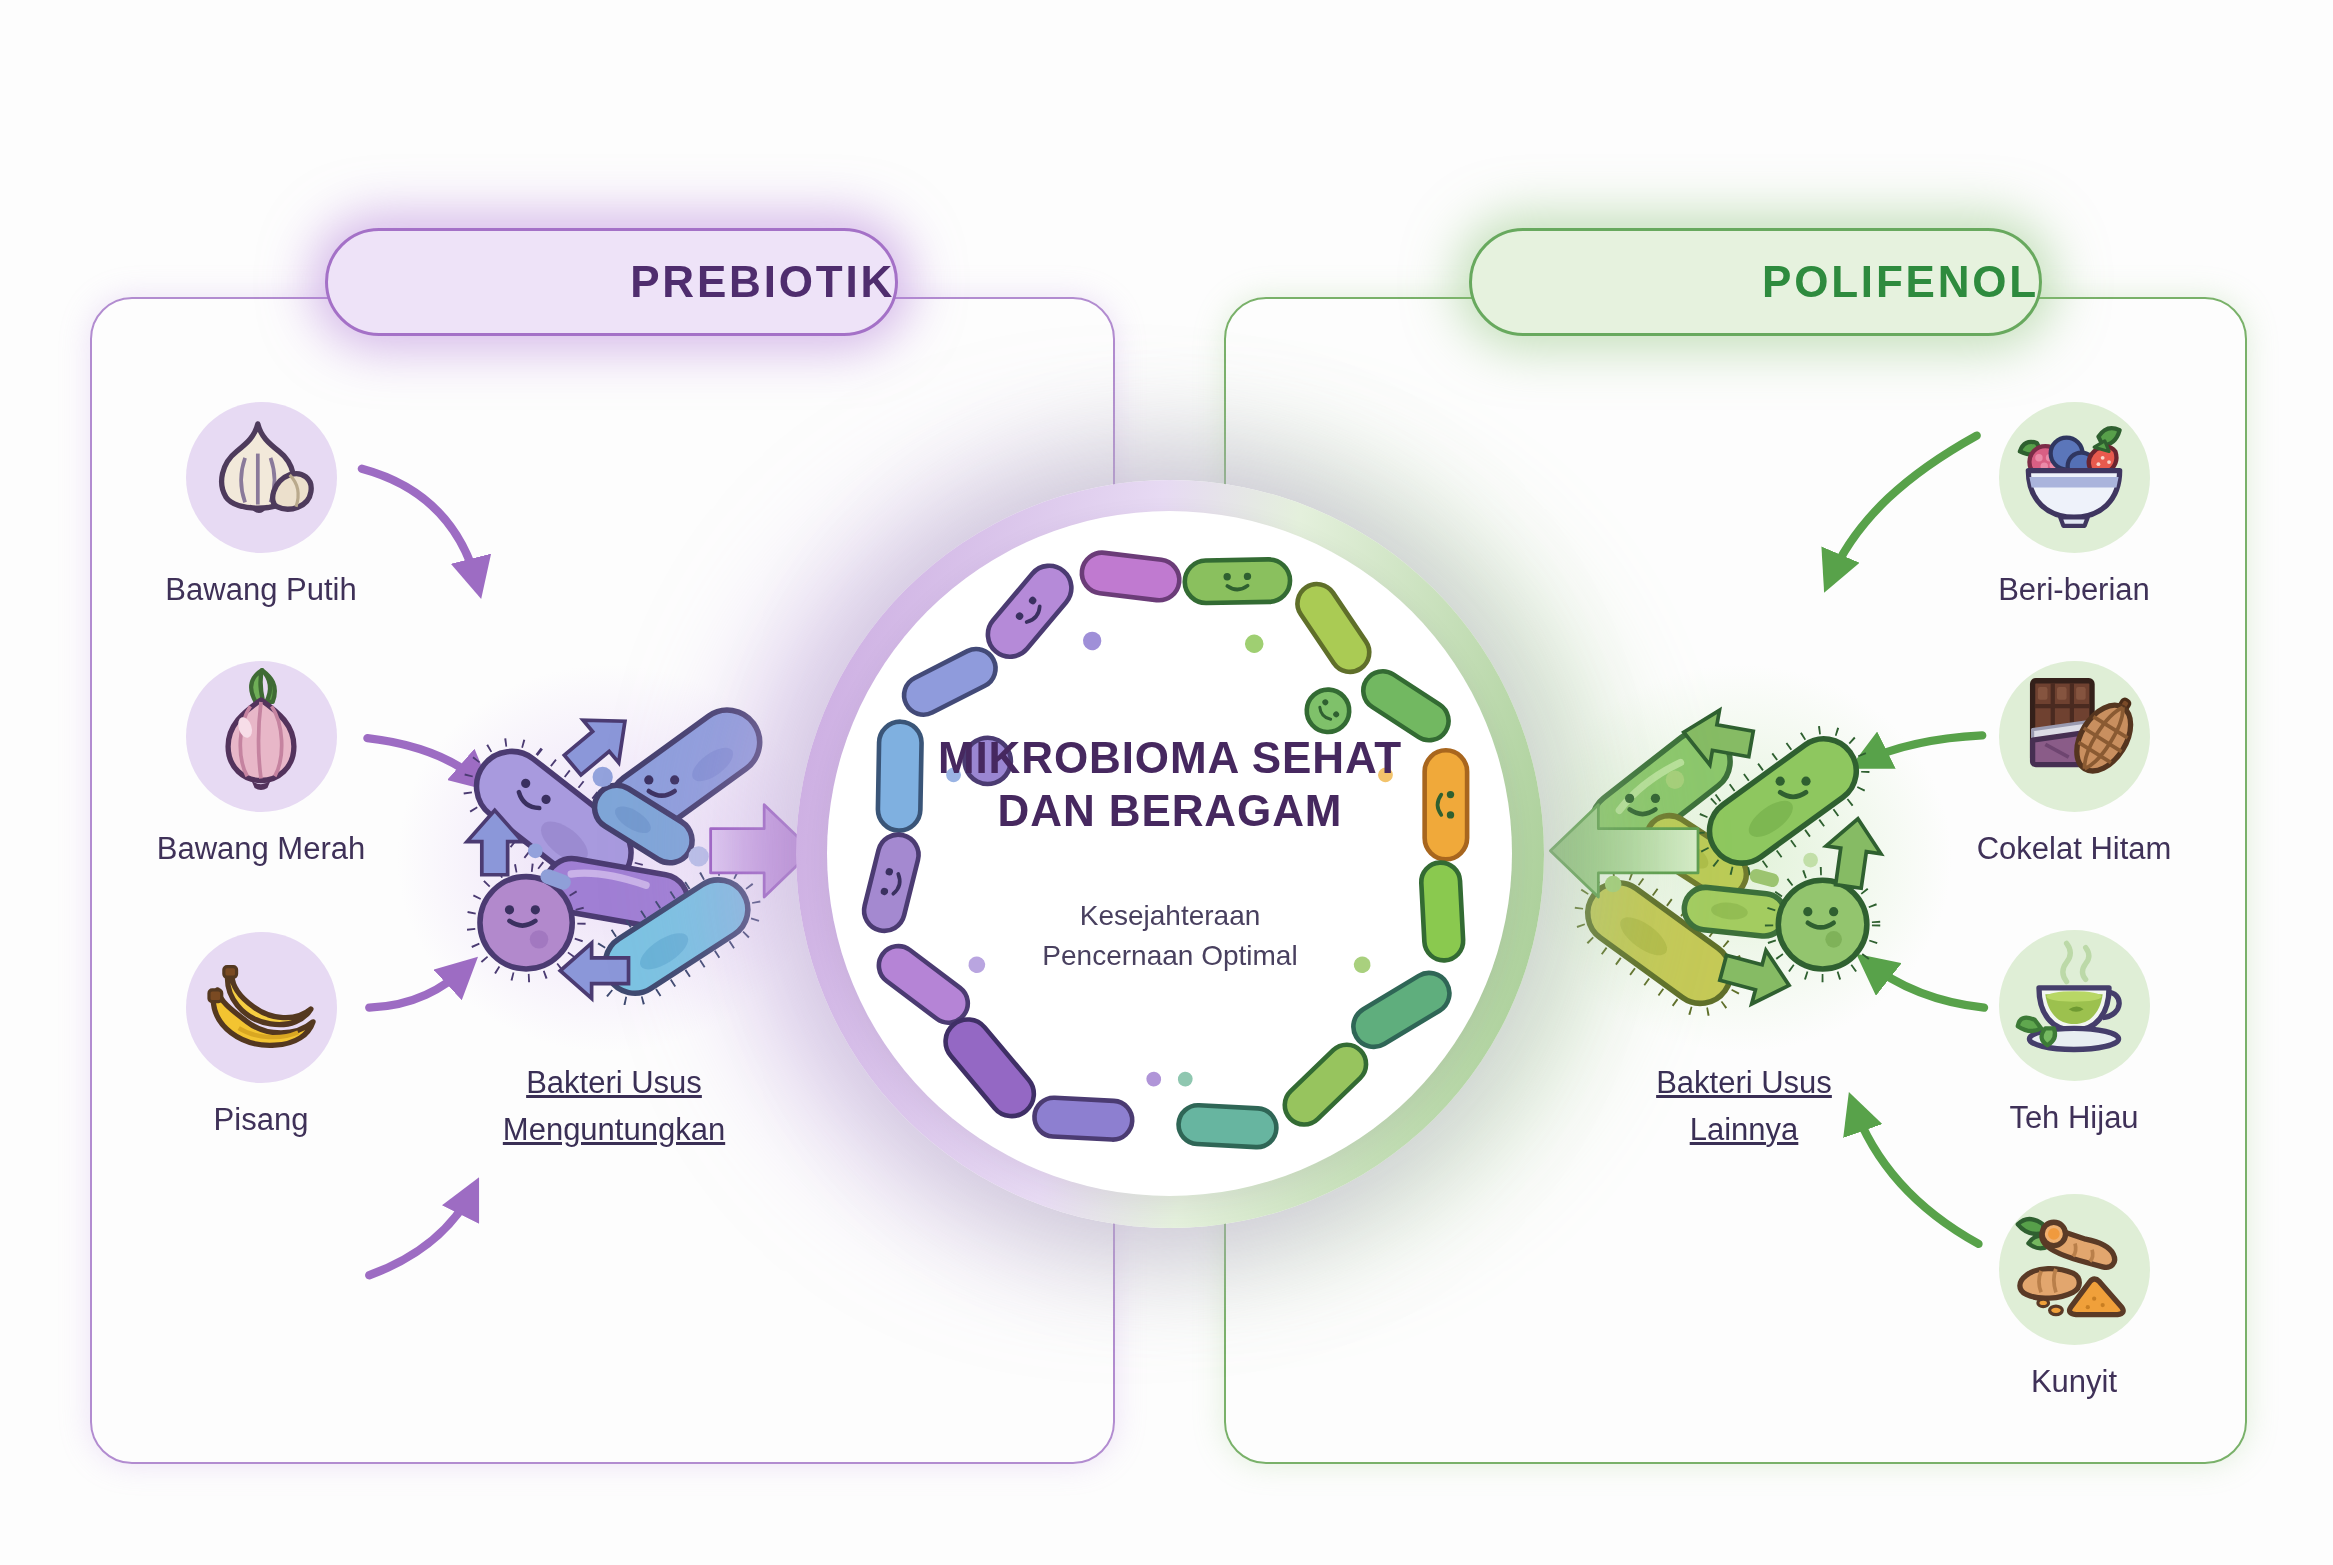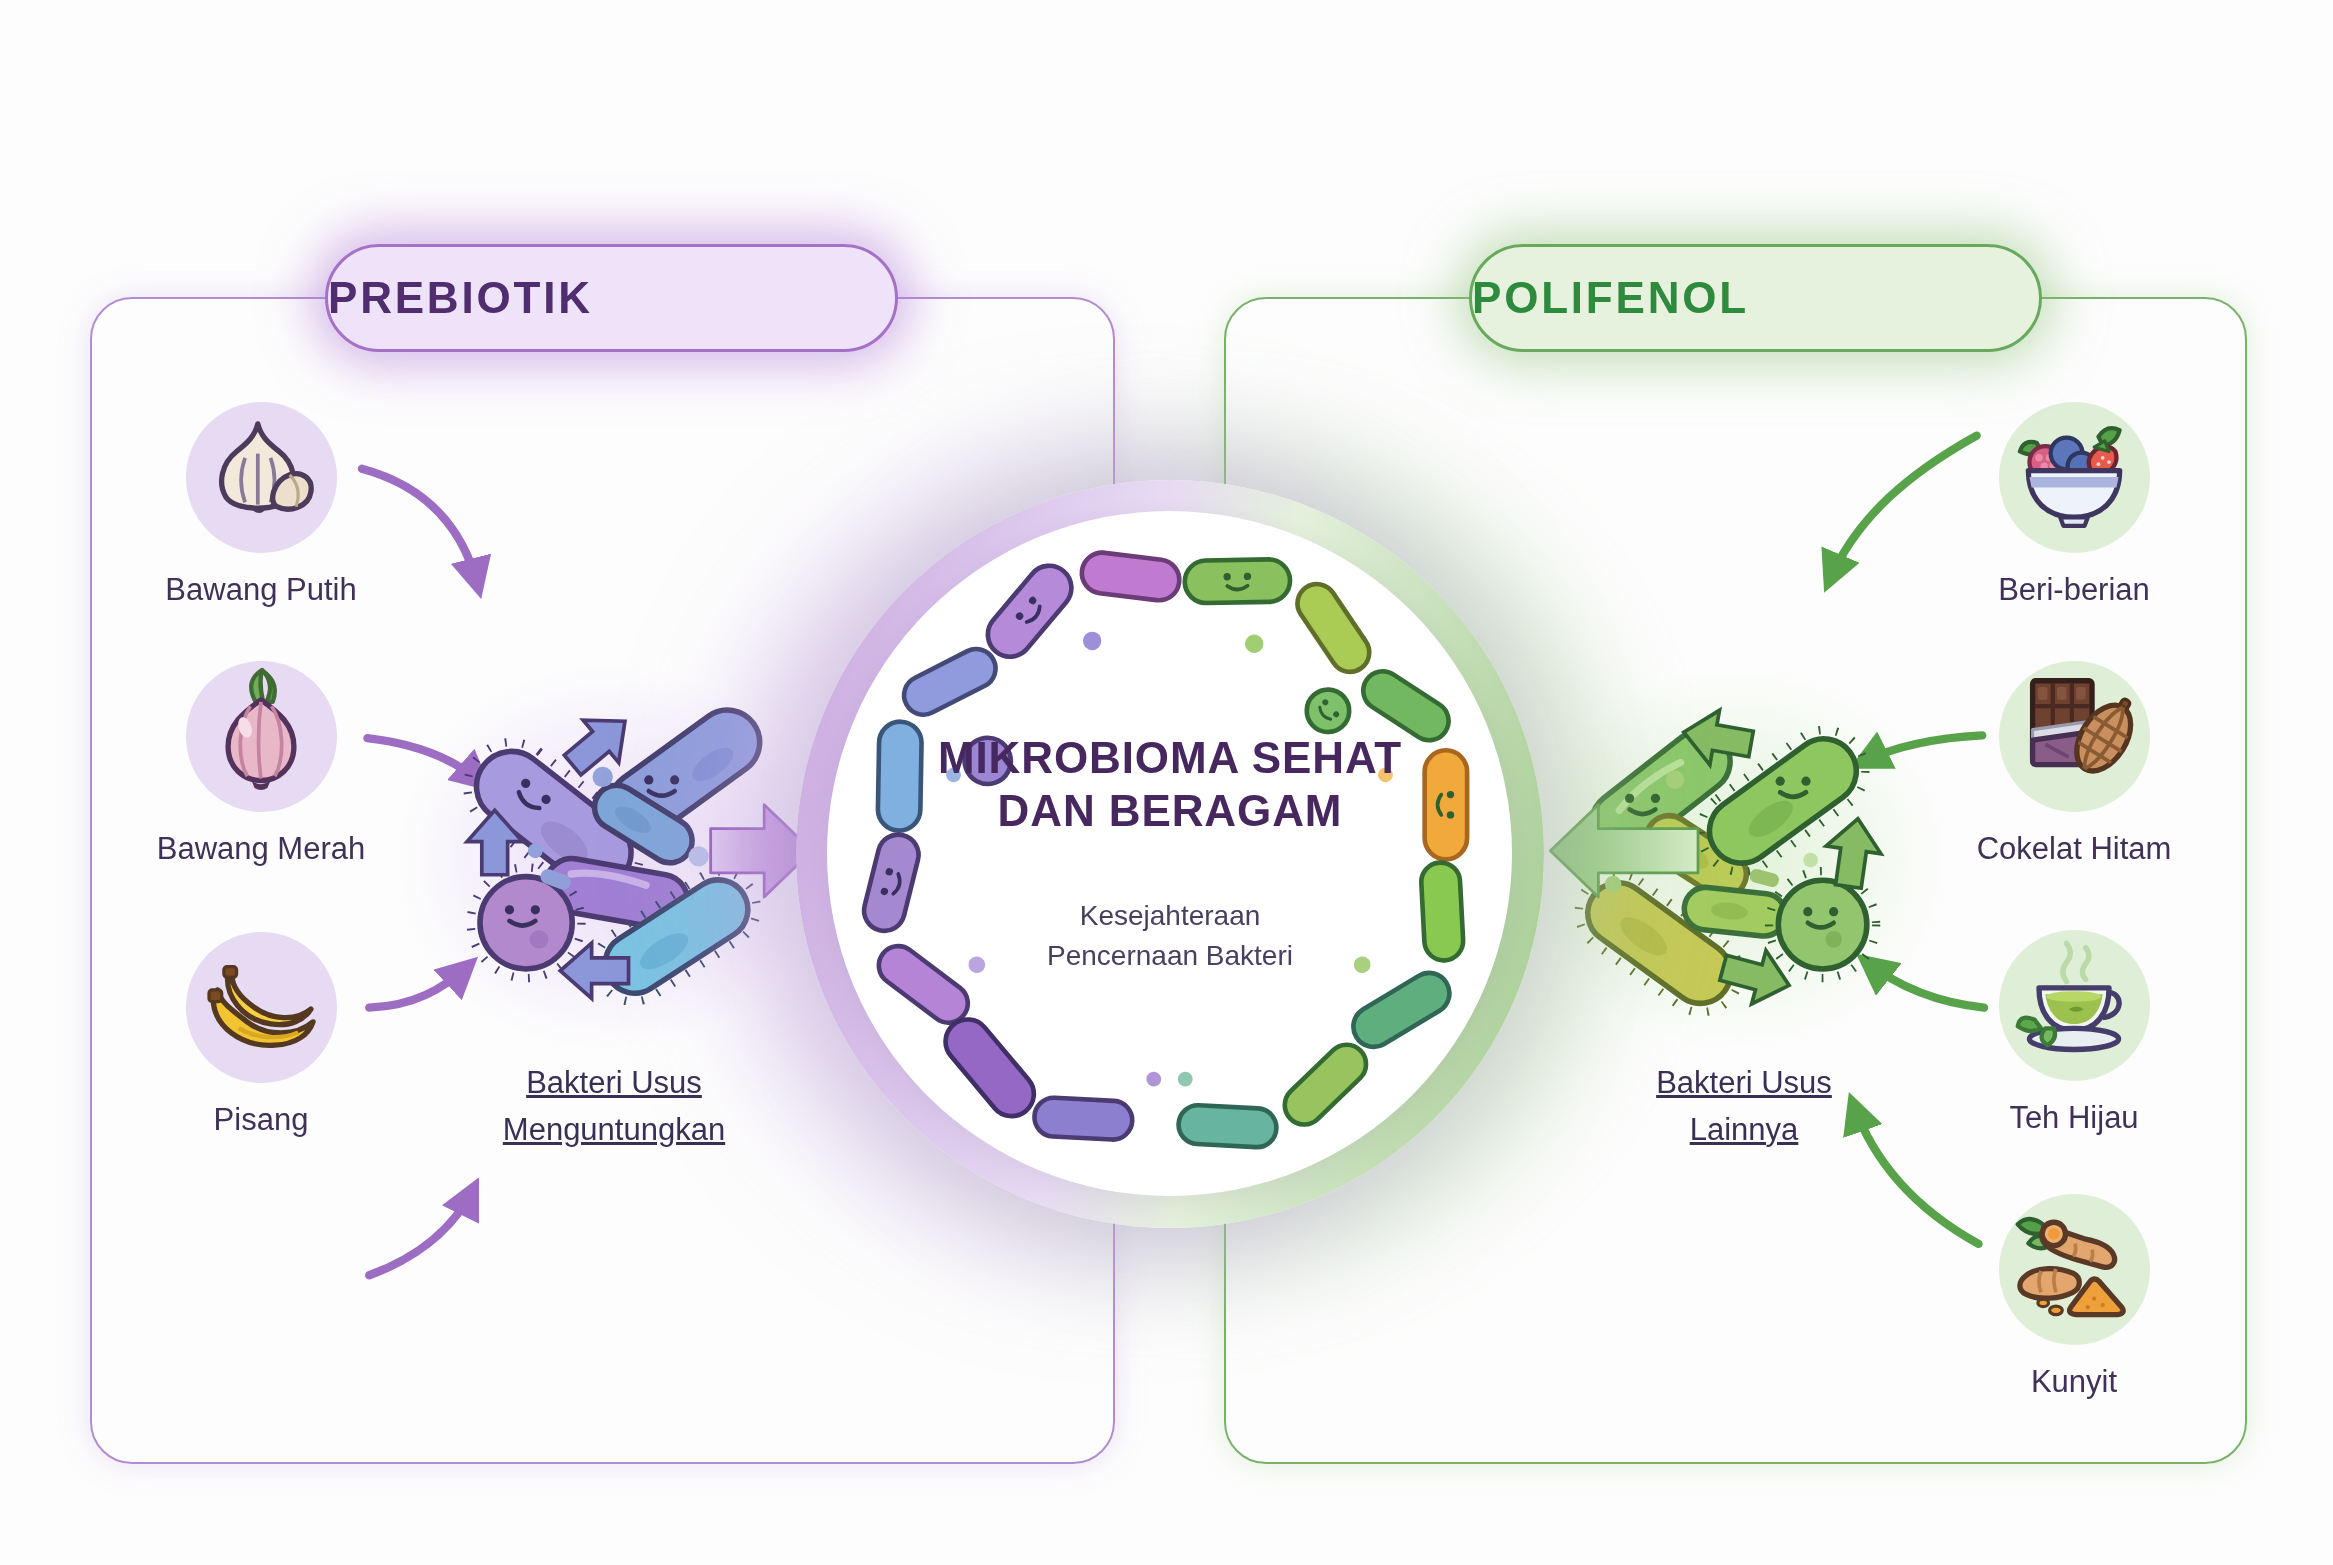--- a/index.html
+++ b/index.html
@@ -5,22 +5,22 @@
   html,body{margin:0;padding:0;background:#ffffff;}
   .canvas{position:relative;width:2333px;height:1565px;background:#fdfdfd;font-family:"Liberation Sans",sans-serif;overflow:hidden;}
 
   .title{position:absolute;top:46px;left:0;width:100%;margin:0;text-align:center;
          font-size:65px;font-weight:800;letter-spacing:3.7px;color:#3b2a5a;}
 
   .panel{position:absolute;top:297px;height:1163px;border:2.8px solid;border-radius:42px;background:rgba(255,255,255,.25);}
   .panel.left{left:90px;width:1021px;border-color:#b28cd0;box-shadow:0 0 31px rgba(190,150,225,.28);}
   .panel.right{left:1224px;width:1019px;border-color:#79b169;box-shadow:0 0 31px rgba(150,200,130,.28);}
 
-  .badge{position:absolute;top:244px;height:102px;border:3.7px solid;border-radius:55px;
-         display:flex;align-items:center;justify-content:flex-start;
+  .badge{position:absolute;top:228px;height:102px;border:3.7px solid;border-radius:55px;
+         display:flex;align-items:center;justify-content:flex-end;
          font-weight:800;font-size:44px;letter-spacing:2.8px;z-index:6;}
   .badge.purple{left:325px;width:567px;background:#eee3f8;border-color:#a471c7;color:#4f2d6e;
                 box-shadow:0 0 51px 13px rgba(178,126,216,.55);}
   .badge.green{left:1469px;width:567px;background:#e6f2de;border-color:#68a95e;color:#2e8b3e;
                box-shadow:0 0 51px 13px rgba(140,195,120,.5);}
 
   .food{position:absolute;width:240px;display:flex;flex-direction:column;align-items:center;z-index:2;}
   .food-circle{width:151px;height:151px;border-radius:50%;display:flex;align-items:center;justify-content:center;}
   .food-circle.purple{background:#e7daf3;}
   .food-circle.green{background:#dfeed6;}
@@ -498,19 +498,19 @@
           <circle cx="371" cy="126" r="8" fill="#b095d8"></circle>
         </g>
     </svg>
     <div class="center-text">
       <div class="center-heading">
         <span>MIKROBIOMA SEHAT</span>
         <span>DAN BERAGAM</span>
       </div>
       <div class="center-sub">
         <span>Kesejahteraan</span>
-        <span>Pencernaan Bakteri</span>
+        <span>Pencernaan Optimal</span>
       </div>
     </div>
   </div>
 
 </div>
 
 
 </body></html>

